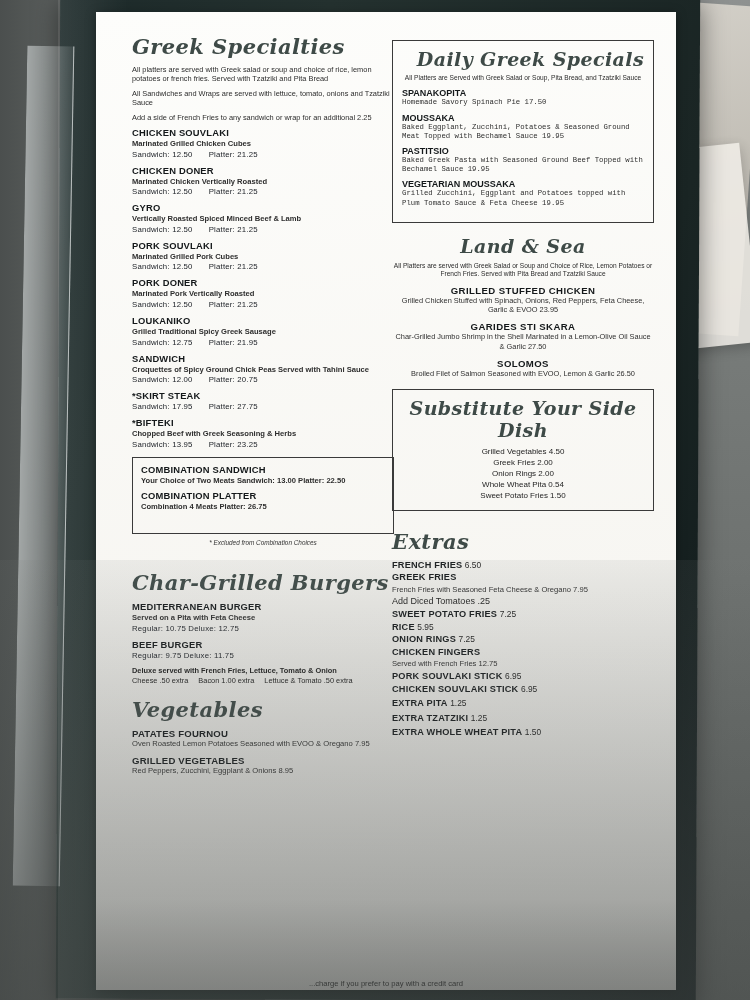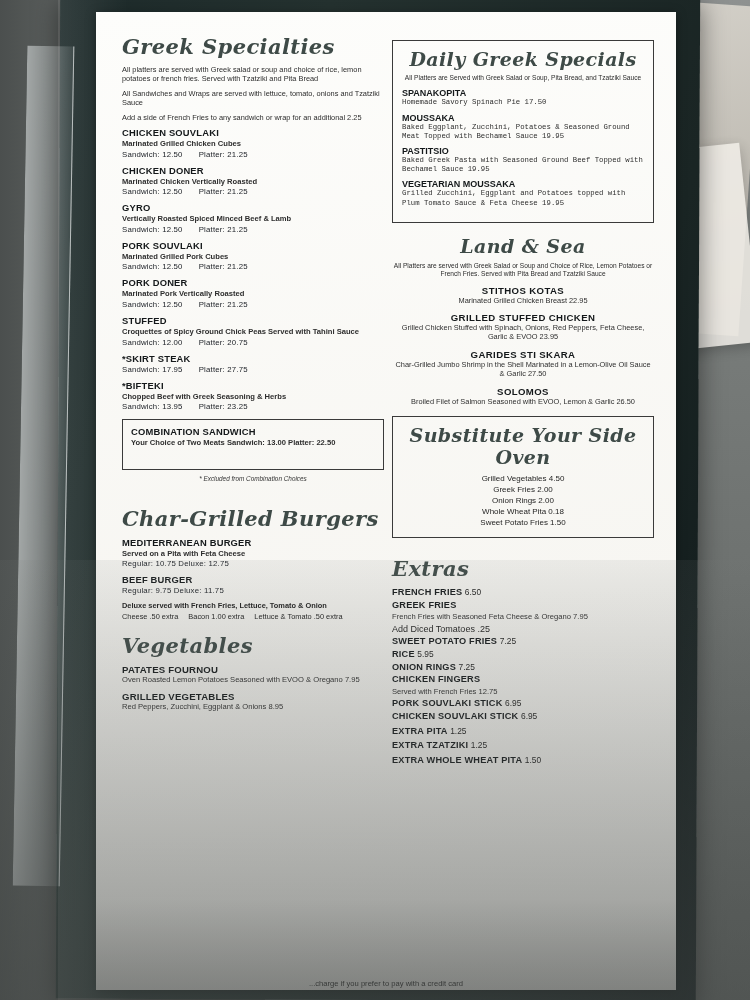--- a/index.html
+++ b/index.html
@@ -55,21 +55,21 @@
   
   .page{
     position:absolute;left:96px;top:12px;width:580px;height:978px;
     background:linear-gradient(175deg,#fdfdfb 0%,#f7f6f2 60%,#efeeea 100%);
     box-shadow:0 2px 10px rgba(0,0,0,.35);
     color:#1c1c1c;
     overflow:hidden;
   }
   .page-inner{position:absolute;left:0;top:0;width:580px;height:978px;}
 
-  .col-left{position:absolute;left:26px;top:22px;width:262px;}
+  .col-left{position:absolute;left:36px;top:22px;width:262px;}
   .col-right{position:absolute;left:296px;top:28px;width:262px;}
 
   .script{
     font-family:"DejaVu Serif", serif;
     font-style:italic;
     font-weight:700;
     color:#3e4a47;
     letter-spacing:.4px;
   }
   h1.script{font-size:21px;margin:0 0 6px 0;}
@@ -95,21 +95,21 @@
   .boxed .item:last-child{margin-bottom:0;}
 
   .excl{
     font-size:6.4px;text-align:center;color:#333;margin-top:5px;font-style:italic;
   }
 
   
   .rbox{
     border:1px solid #3a3a3a;padding:7px 9px 9px 9px;
   }
-  .rbox h2.script{text-align:center;margin-bottom:4px;}
+  .rbox h2.script{text-align:right;margin-bottom:4px;}
   .rnote{font-size:6.6px;line-height:8.4px;text-align:center;color:#2b2b2b;margin:0 0 6px 0;}
   .r-item{margin-bottom:5px;}
   .r-name{font-size:9px;font-weight:700;color:#14181a;}
   .r-desc{font-size:7.3px;line-height:9.2px;color:#2e2e2e;font-family:Liberation Mono, monospace;}
 
   .ls-item{text-align:center;margin-bottom:7px;}
   .ls-name{font-size:9.6px;font-weight:700;letter-spacing:.4px;color:#14181a;}
   .ls-desc{font-size:7.4px;line-height:9.4px;color:#2e2e2e;}
 
   .sub-box{margin-top:10px;border:1px solid #3a3a3a;padding:7px 9px 9px 9px;text-align:center;}
@@ -182,38 +182,47 @@
           <div class="item-name">PORK SOUVLAKI</div>
           <div class="item-desc">Marinated Grilled Pork Cubes</div>
           <div class="item-price"><span class="px">Sandwich:  12.50</span><span class="px">Platter:  21.25</span></div>
         </div>
         <div class="item">
           <div class="item-name">PORK DONER</div>
           <div class="item-desc">Marinated Pork Vertically Roasted</div>
           <div class="item-price"><span class="px">Sandwich:  12.50</span><span class="px">Platter:  21.25</span></div>
         </div>
         <div class="item">
-          <div class="item-name">STUFFED</div>
+          <div class="item-name">LOUKANIKO</div>
+          <div class="item-desc">Grilled Traditional Spicy Greek Sausage</div>
+          <div class="item-price"><span class="px">Sandwich:  12.75</span><span class="px">Platter:  21.95</span></div>
+        </div>
+        <div class="item">
+          <div class="item-name">SANDWICH</div>
           <div class="item-desc">Croquettes of Spicy Ground Chick Peas Served with Tahini Sauce</div>
           <div class="item-price"><span class="px">Sandwich:  12.00</span><span class="px">Platter:  20.75</span></div>
         </div>
         <div class="item">
           <div class="item-name">*SKIRT STEAK</div>
           <div class="item-price"><span class="px">Sandwich:  17.95</span><span class="px">Platter:  27.75</span></div>
         </div>
         <div class="item">
           <div class="item-name">*BIFTEKI</div>
           <div class="item-desc">Chopped Beef with Greek Seasoning &amp; Herbs</div>
           <div class="item-price"><span class="px">Sandwich:  13.95</span><span class="px">Platter:  23.25</span></div>
         </div>
 
         <div class="boxed">
           <div class="item">
             <div class="item-name">COMBINATION SANDWICH</div>
             <div class="item-desc">Your Choice of Two Meats   Sandwich: 13.00   Platter: 22.50</div>
+          </div>
+          <div class="item">
+            <div class="item-name">COMBINATION PLATTER</div>
+            <div class="item-desc">Combination 4 Meats Platter: 26.75</div>
           </div>
         </div>
 
         <div class="excl">* Excluded from Combination Choices</div>
 
         <h1 class="script" style="margin-top:24px;">Char-Grilled Burgers</h1>
         <div class="item">
           <div class="item-name">MEDITERRANEAN BURGER</div>
           <div class="item-desc">Served on a Pita with Feta Cheese</div>
           <div class="item-price">Regular:  10.75     Deluxe:  12.75</div>
@@ -263,43 +272,39 @@
           <div class="r-item">
             <div class="r-name">VEGETARIAN MOUSSAKA</div>
             <div class="r-desc">Grilled Zucchini, Eggplant and Potatoes topped with Plum Tomato Sauce &amp; Feta Cheese  19.95</div>
           </div>
         </div>
 
         <div style="margin-top:12px;">
           <h2 class="script" style="text-align:center;">Land &amp; Sea</h2>
           <div class="rnote">All Platters are served with Greek Salad or Soup and Choice of Rice, Lemon Potatoes or French Fries.  Served with Pita Bread and Tzatziki Sauce</div>
           <div class="ls-item">
-            <div class="ls-name">STITHOS KOTAS</div>
-            <div class="ls-desc">Marinated Grilled Chicken Breast  22.95</div>
-          </div>
-          <div class="ls-item">
             <div class="ls-name">GRILLED STUFFED CHICKEN</div>
             <div class="ls-desc">Grilled Chicken Stuffed with Spinach, Onions, Red Peppers, Feta Cheese, Garlic &amp; EVOO  23.95</div>
           </div>
           <div class="ls-item">
             <div class="ls-name">GARIDES STI SKARA</div>
             <div class="ls-desc">Char-Grilled Jumbo Shrimp in the Shell Marinated in a Lemon-Olive Oil Sauce &amp; Garlic  27.50</div>
           </div>
           <div class="ls-item">
             <div class="ls-name">SOLOMOS</div>
             <div class="ls-desc">Broiled Filet of Salmon Seasoned with EVOO, Lemon &amp; Garlic  26.50</div>
           </div>
         </div>
 
         <div class="sub-box">
-          <h2 class="script">Substitute Your Side Oven</h2>
+          <h2 class="script">Substitute Your Side Dish</h2>
           <div class="sub-line">Grilled Vegetables  4.50</div>
           <div class="sub-line">Greek Fries  2.00</div>
           <div class="sub-line">Onion Rings  2.00</div>
-          <div class="sub-line">Whole Wheat Pita  0.18</div>
+          <div class="sub-line">Whole Wheat Pita  0.54</div>
           <div class="sub-line">Sweet Potato Fries  1.50</div>
         </div>
 
         <h1 class="script" style="margin-top:18px;">Extras</h1>
 
         <div class="extras-item">
           <span class="en">FRENCH FRIES</span>
           <span class="ep">6.50</span>
         </div>
         <div class="extras-item">

